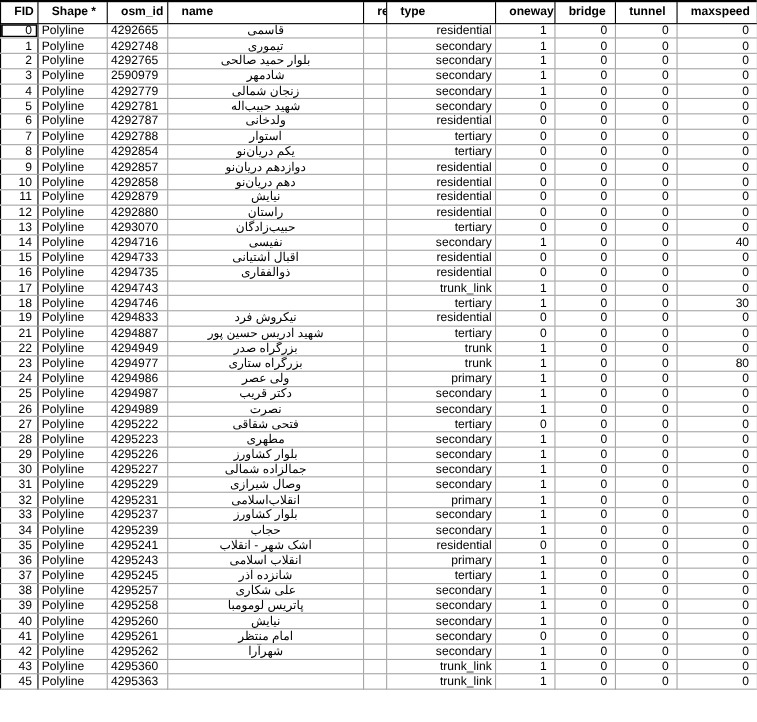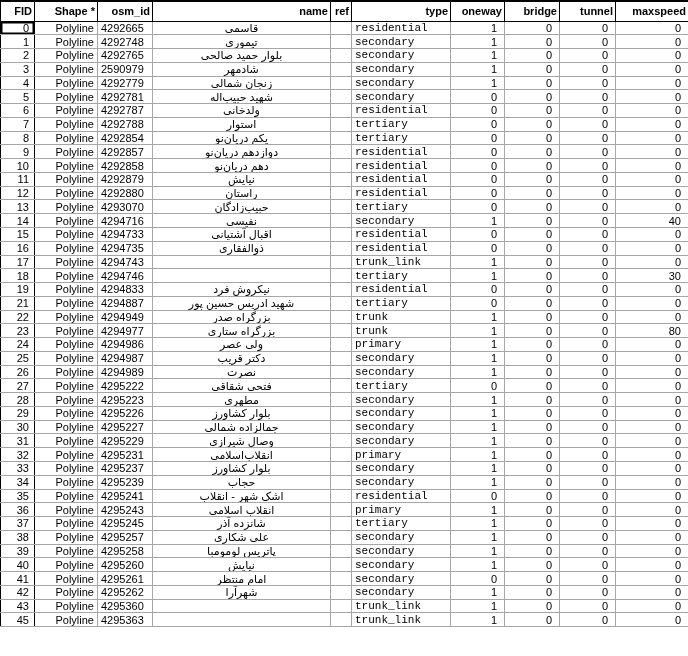--- a/index.html
+++ b/index.html
@@ -11,36 +11,36 @@
   table{
     border-collapse:collapse;table-layout:fixed;width:688px;
     border:1px solid #000;border-top:2px solid #000;
   }
   col.w0{width:34px}  col.w1{width:63px}  col.w2{width:55px}
   col.w3{width:178px} col.w4{width:21px}  col.w5{width:99px}
   col.w6{width:54px}  col.w7{width:55px}  col.w8{width:56px}
   col.w9{width:73px}
   thead tr{height:20px;}
   th{
-    font-size:11px;font-weight:bold;color:#000;text-align:right;
-    background:#ffffff;border:1px solid #000;padding:1px 2px;
+    font-size:11px;font-weight:bold;color:#000;text-align:left;
+    background:#ffffff;border:1px solid #000;padding:1px 12px;
     white-space:nowrap;overflow:hidden;
   }
   tbody tr{height:13.78px;}
   td{
     font-size:11px;color:#000;line-height:12px;padding:0 3px;
     border-right:1px solid #a6a6a6;border-bottom:1px solid #a6a6a6;
     white-space:nowrap;overflow:hidden;background:#fff;
   }
   td.c0{text-align:right;padding-right:5px;border-right:1px solid #000;}
-  td.c1{text-align:right;}
+  td.c1{text-align:left;}
   td.c2{padding-right:3px;}
   td.c3{direction:rtl;text-align:center;}
   td.c4{}
-  td.c5{text-align:left;font-family:Liberation Mono, monospace;}
+  td.c5{text-align:right;}
   td.c6,td.c7,td.c8,td.c9{text-align:right;padding-right:7px;}
   td.sel{box-shadow:inset 0 0 0 1.5px #000;}
 </style>
 </head>
 <body>
 
 <table>
   <colgroup>
     <col class="w0">
       <col class="w1">

